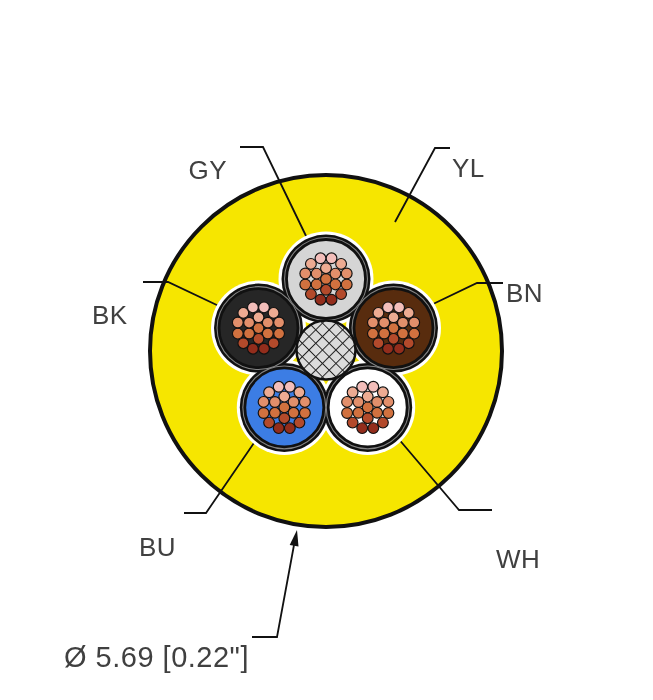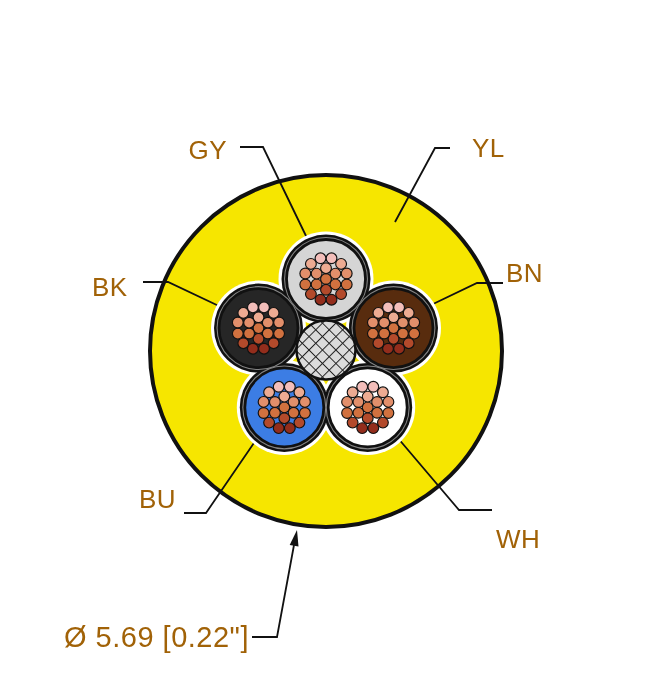--- a/index.html
+++ b/index.html
@@ -1,19 +1,19 @@
 <!DOCTYPE html>
 <html><head>
 <meta charset="utf-8">
 <style>
   html,body{margin:0;padding:0;background:#ffffff;}
   #stage{position:relative;width:653px;height:700px;background:#ffffff;overflow:hidden;
          font-family:"Liberation Sans",sans-serif;}
-  .lbl{position:absolute;font-size:26px;color:#a16207;letter-spacing:.5px;white-space:nowrap;
-       line-height:30px;}
+  .lbl{position:absolute;font-size:26px;color:#404040;letter-spacing:.5px;white-space:nowrap;
+       line-height:30px;margin-top:20px;}
   .lbl.dim{font-size:29px;line-height:33px;}
   #diagram-svg{position:absolute;left:0;top:0;}
 </style>
 </head>
 <body>
 
 <div id="stage">
   <svg id="diagram-svg" width="653" height="700" viewBox="0 0 653 700">
       <defs>
         <pattern id="xh" width="9.5" height="9.5" patternUnits="userSpaceOnUse" patternTransform="rotate(45)">
@@ -158,19 +158,19 @@
         <circle cx="252.9" cy="348.7" r="5.4" fill="#932D1C" stroke="#111111" stroke-width="1.15"></circle>
         <circle cx="243.3" cy="343.2" r="5.4" fill="#B34A2B" stroke="#111111" stroke-width="1.15"></circle>
         <circle cx="237.8" cy="333.6" r="5.4" fill="#D1713F" stroke="#111111" stroke-width="1.15"></circle>
         <circle cx="237.8" cy="322.5" r="5.4" fill="#E28F6B" stroke="#111111" stroke-width="1.15"></circle>
         <circle cx="243.3" cy="312.9" r="5.4" fill="#EDAB92" stroke="#111111" stroke-width="1.15"></circle>
         <circle cx="252.9" cy="307.4" r="5.4" fill="#F3BEBA" stroke="#111111" stroke-width="1.15"></circle>
       </g>
     </svg>
 
   <div class="lbl" style="left:160px;top:135px;width:67px;text-align:right">GY</div>
-  <div class="lbl" style="left:472px;top:133px">YL</div>
-  <div class="lbl" style="left:92px;top:272px">BK</div>
+  <div class="lbl" style="left:452px;top:133px">YL</div>
+  <div class="lbl" style="left:92px;top:280px">BK</div>
   <div class="lbl" style="left:506px;top:258px">BN</div>
-  <div class="lbl" style="left:139px;top:484px">BU</div>
+  <div class="lbl" style="left:139px;top:512px">BU</div>
   <div class="lbl" style="left:496px;top:524px">WH</div>
   <div class="lbl dim" style="left:64px;top:621px">Ø 5.69 [0.22"]</div>
 </div>
 
 </body></html>

